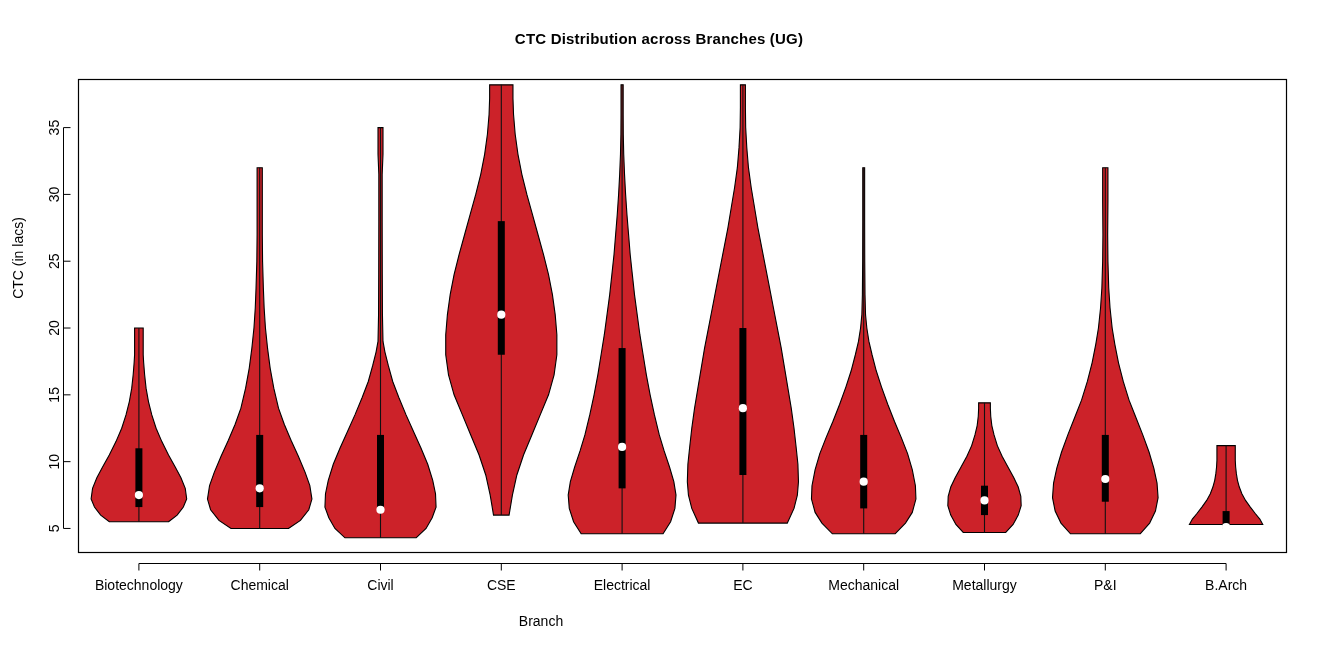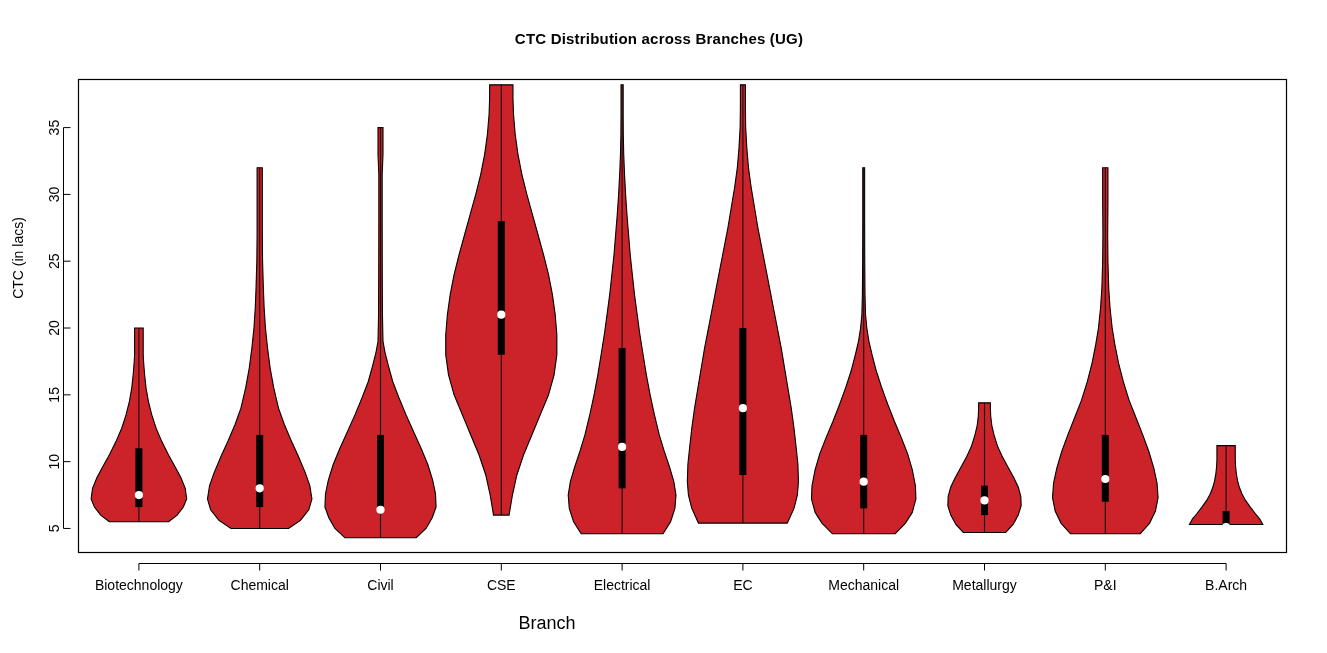--- a/index.html
+++ b/index.html
@@ -7,21 +7,21 @@
   #root{position:relative;width:1327px;height:653px;}
   #title{
     position:absolute;left:0;top:30px;width:1318px;text-align:center;
     font-size:15px;font-weight:bold;letter-spacing:.2px;
   }
   #ylab{
     position:absolute;left:-72px;top:250px;width:180px;text-align:center;
     font-size:14px;transform:rotate(-90deg);transform-origin:center center;
   }
   #xlab{
-    position:absolute;left:18px;top:613px;width:1058px;text-align:center;font-size:18px;
+    position:absolute;left:12px;top:613px;width:1058px;text-align:center;font-size:14px;
   }
   #plotsvg{position:absolute;left:0;top:0;}
   .tickmark{stroke:#000;stroke-width:1;}
   .axisline{stroke:#000;stroke-width:1;fill:none;}
   .ticktext{font-family:"Liberation Sans",sans-serif;font-size:14px;fill:#000;}
   .catlabel{font-family:"Liberation Sans",sans-serif;font-size:14px;fill:#000;text-anchor:middle;}
   .violin-body{stroke:#000;stroke-width:1.1;}
   .whisker{stroke:#111;stroke-width:1.1;}
   .iqrbox{fill:#000;}
   .medpt{fill:#ffffff;stroke:none;}

